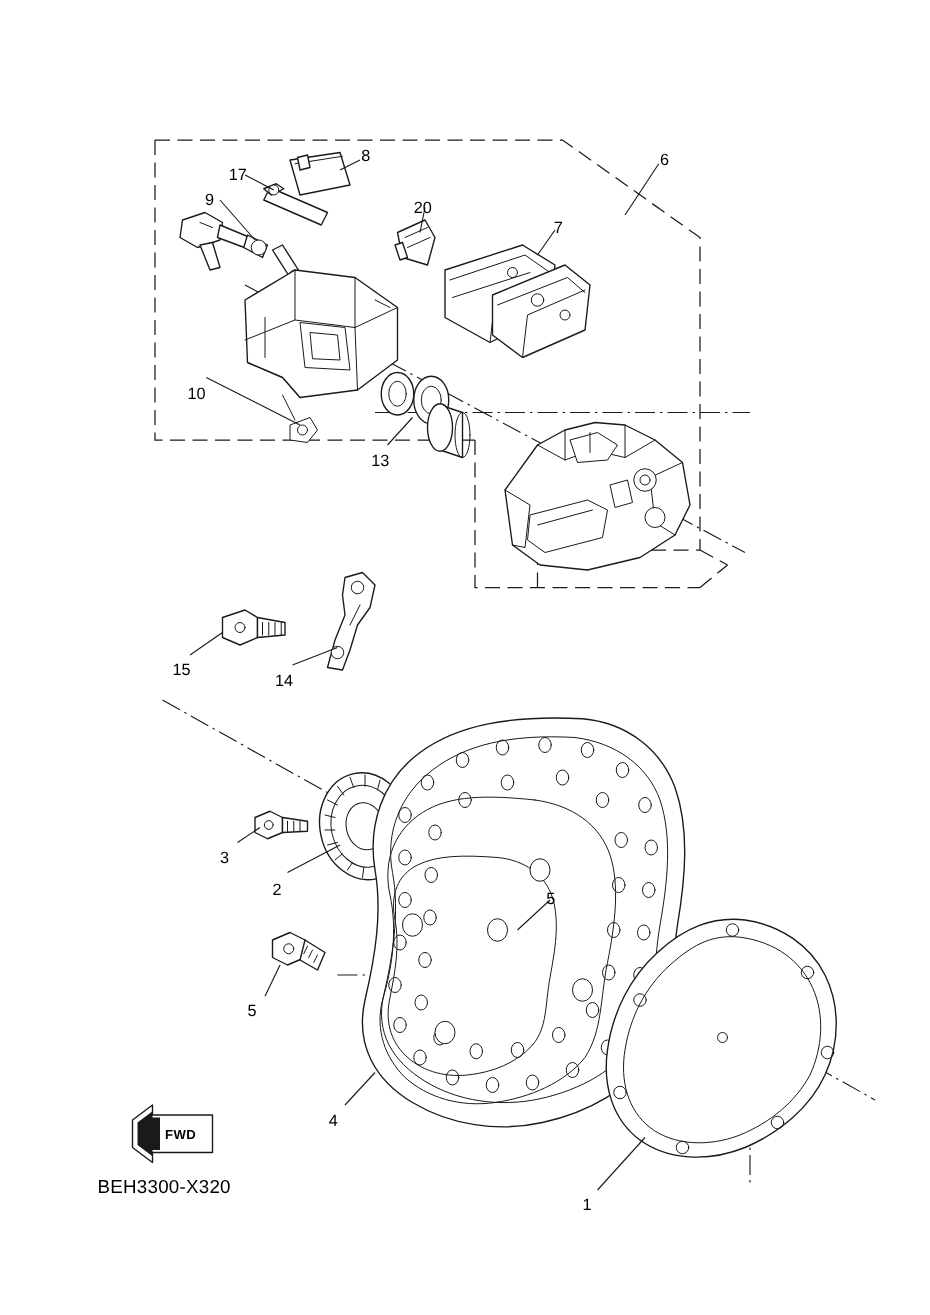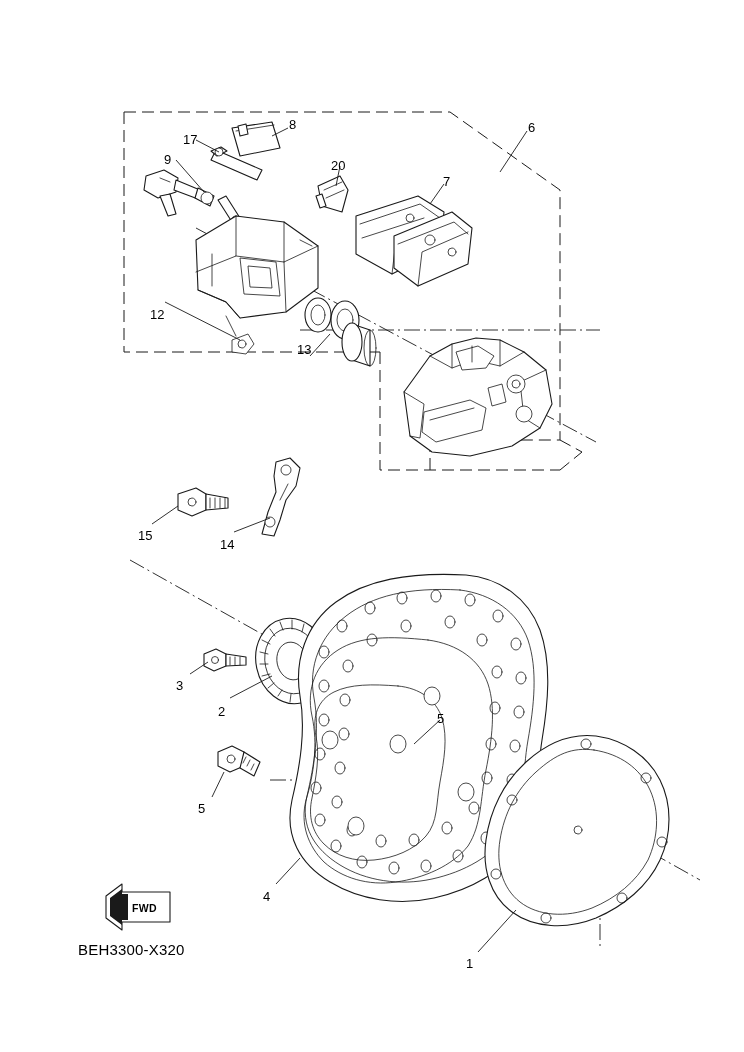--- a/index.html
+++ b/index.html
@@ -367,22 +367,22 @@
       <path class="ln-lead" d="M478 952 L516 910"></path>
     </g>
   </svg>
 
   <div class="callout" style="left:289px; top:118px;">8</div>
   <div class="callout" style="left:528px; top:121px;">6</div>
   <div class="callout" style="left:183px; top:133px;">17</div>
   <div class="callout" style="left:331px; top:159px;">20</div>
   <div class="callout" style="left:164px; top:153px;">9</div>
   <div class="callout" style="left:443px; top:175px;">7</div>
-  <div class="callout" style="left:150px; top:308px;">12</div>
-  <div class="callout" style="left:297px; top:343px;">13</div>
+  <div class="callout" style="left:150px; top:308px;">10</div>
+  <div class="callout" style="left:297px; top:362px;">13</div>
   <div class="callout" style="left:138px; top:529px;">15</div>
   <div class="callout" style="left:220px; top:538px;">14</div>
   <div class="callout" style="left:176px; top:679px;">3</div>
   <div class="callout" style="left:218px; top:705px;">2</div>
   <div class="callout" style="left:437px; top:712px;">5</div>
   <div class="callout" style="left:198px; top:802px;">5</div>
   <div class="callout" style="left:263px; top:890px;">4</div>
   <div class="callout" style="left:466px; top:957px;">1</div>
 
   <div class="fwd-label" style="left:132px; top:902px;">FWD</div>

